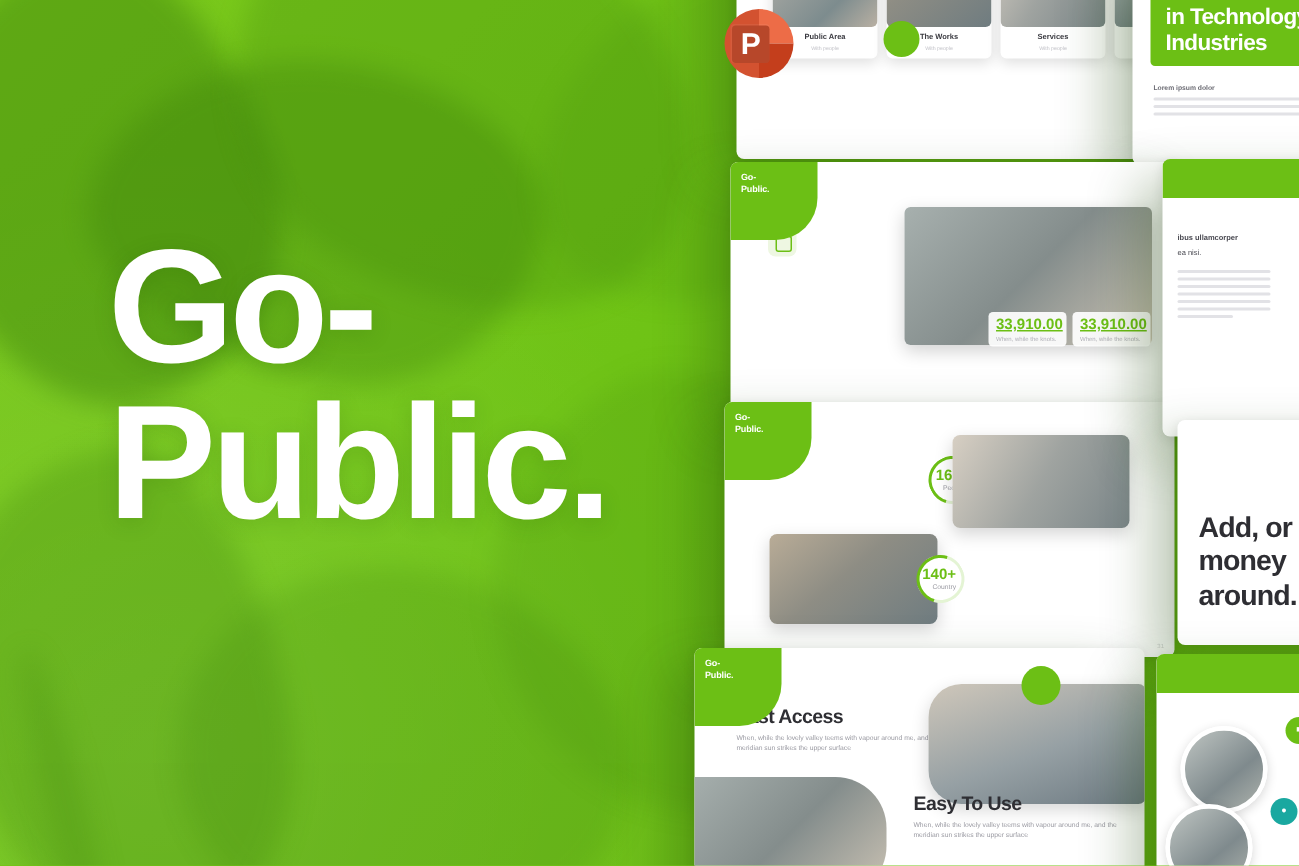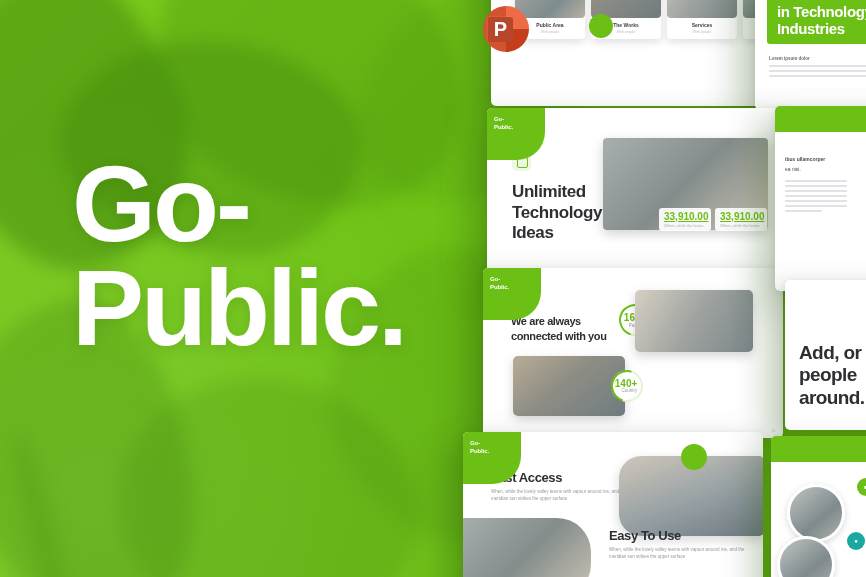--- a/index.html
+++ b/index.html
@@ -297,25 +297,20 @@
 
   <div class="slide" id="slide3">
     <div class="slide-inner">
       <div class="gp-corner">
         <div class="gp-text">
           <div>Go-</div>
           <div>Public.</div>
         </div>
       </div>
       <div class="ico-chip"></div>
-      <div class="s-title uti-title">
-        <div>Unlimited</div>
-        <div>Technology</div>
-        <div>Ideas</div>
-      </div>
 
       <div class="photo p5" style="position:absolute; left:116px; top:30px; width:165px; height:92px; box-shadow:0 4px 12px rgba(0,0,0,.18);"></div>
 
       <div class="statbox" style="left:172px; top:100px; width:52px;">
         <div class="sv">33,910.00</div>
         <div class="sl">When, while the knots.</div>
       </div>
       <div class="statbox" style="left:228px; top:100px; width:52px;">
         <div class="sv">33,910.00</div>
         <div class="sl">When, while the knots.</div>
@@ -327,24 +322,20 @@
 
   <div class="slide" id="slide4">
     <div class="slide-inner">
       <div class="gp-corner">
         <div class="gp-text">
           <div>Go-</div>
           <div>Public.</div>
         </div>
       </div>
 
-      <div class="s-title c4-t1">
-        <div>We are always</div>
-        <div>connected with you</div>
-      </div>
 
       <div class="ring" style="left:136px; top:36px; width:32px; height:32px;">
         <div class="rv">16m</div>
         <div class="rl">People's</div>
       </div>
 
       <div class="photo p3" style="position:absolute; left:152px; top:22px; width:118px; height:62px; border-radius:5px; box-shadow:0 4px 11px rgba(0,0,0,.17);"></div>
 
       <div class="photo p2" style="position:absolute; left:30px; top:88px; width:112px; height:60px; border-radius:5px; box-shadow:0 4px 11px rgba(0,0,0,.17);"></div>
 
@@ -397,21 +388,21 @@
       </div>
 
     </div>
   </div>
 
   <div class="slide" id="slide7">
     <div class="slide-inner">
 
       <div class="add-money">
         <div>Add, or</div>
-        <div>people</div>
+        <div>money</div>
         <div>around.</div>
       </div>
     </div>
   </div>
 
   <div class="slide" id="slide8">
     <div class="slide-inner">
       <div class="topcurve"></div>
 
       <div class="circ-photo" style="left:16px; top:48px; width:58px; height:58px;"></div>

